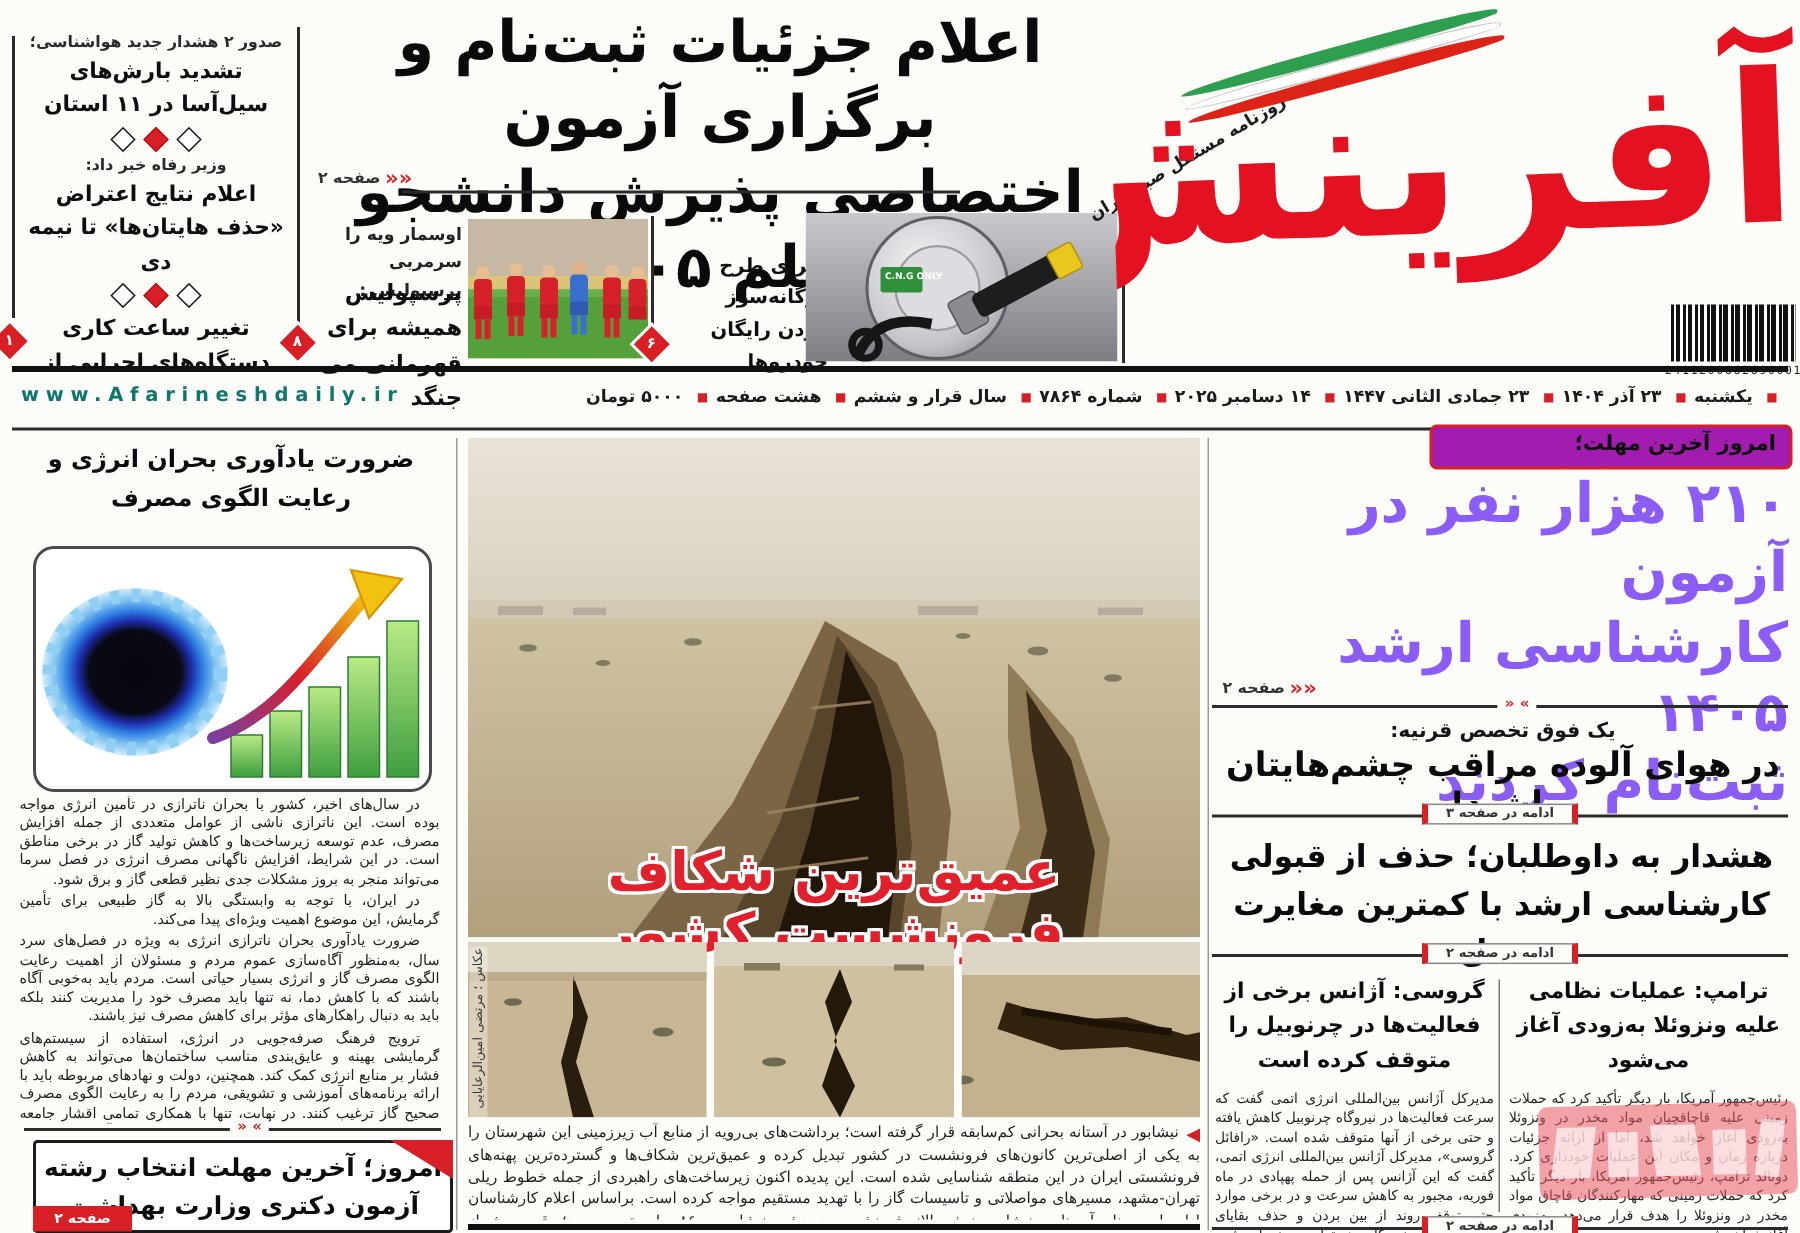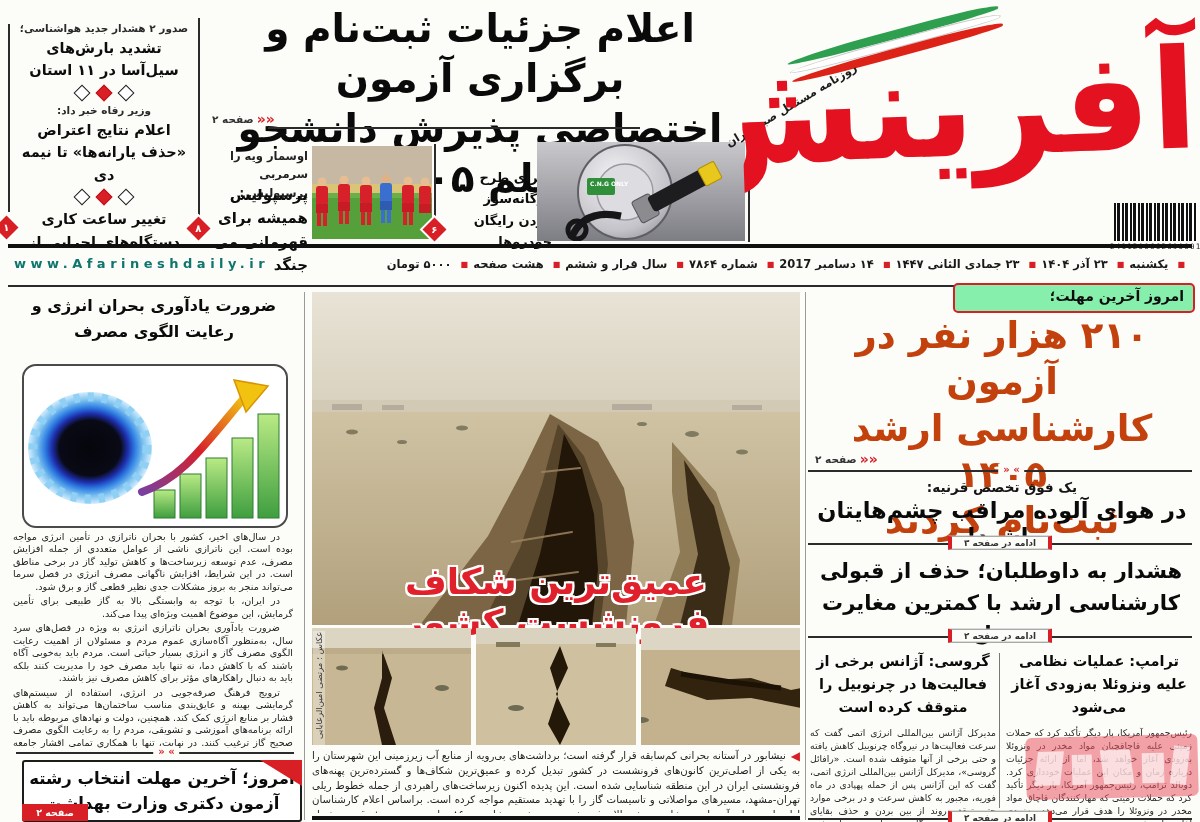--- a/index.html
+++ b/index.html
@@ -73,25 +73,25 @@
                              -2px -2px 0 #fff,2px 2px 0 #fff,-2px 2px 0 #fff,2px -2px 0 #fff;}
   .smallrow{left:312px;top:628px;width:488px;height:117px;display:flex;gap:5px;}
   .smallrow .sp{flex:1;overflow:hidden;}
   .credit{left:313px;top:631px;height:112px;writing-mode:vertical-rl;transform:rotate(180deg);
           font-size:8.5px;color:#3b3b3b;background:rgba(255,255,255,.35);padding:1px;}
   .caption{left:312px;top:749px;width:488px;max-height:64px;overflow:hidden;font-size:10.2px;
            line-height:1.45;text-align:justify;color:#1e1e1e;}
   .cap-arrow{float:right;color:#d81f26;font-size:12px;margin-left:5px;line-height:1.2;}
   
   .kicker-box{left:953px;top:283px;width:238px;height:26px;border:2px solid #d81f26;border-radius:5px;
-              background:#86efac;}
+              background:#a21caf;}
   .kicker-box span{display:block;text-align:right;padding-right:9px;font-size:14px;font-weight:bold;
                    line-height:23px;color:#0d0d0d;}
-  .rlead{left:812px;top:313px;width:380px;text-align:center;font-size:37px;font-weight:bold;
-         line-height:1.25;color:#c2410c;}
+  .rlead{left:812px;top:313px;width:380px;text-align:right;font-size:37px;font-weight:bold;
+         line-height:1.25;color:#8b5cf6;}
   .eye-kicker{left:812px;top:479px;width:380px;text-align:center;font-size:13.5px;font-weight:bold;}
   .eye-title{left:812px;top:497px;width:380px;text-align:center;font-size:22.5px;font-weight:bold;color:#0a0a0a;}
   .contline{position:absolute;height:1.5px;background:#2b2b2b;}
   .contbox{position:absolute;transform:translateY(-52%);background:#fcfcf9;border:1px solid #8a8a8a;
            border-left:4px solid #d81f26;border-right:4px solid #d81f26;font-size:8.8px;font-weight:bold;
            color:#333;padding:1px 12px;white-space:nowrap;}
   .warn-title{left:810px;top:556px;width:382px;text-align:center;font-size:21px;font-weight:bold;
               line-height:1.5;color:#0a0a0a;}
   .sub{position:absolute;width:186px;}
   .sub .st{text-align:center;font-size:14.5px;font-weight:bold;line-height:1.6;color:#0b0b0b;margin-bottom:6px;}
@@ -113,21 +113,21 @@
 
   <div class="abs briefs rtl">
     <div class="kicker">صدور ۲ هشدار جدید هواشناسی؛</div>
     <div class="title">تشدید بارش‌های سیل‌آسا در ۱۱ استان</div>
     <div class="dsep">
         <i class="d"></i>
         <i class="d red"></i>
         <i class="d"></i>
       </div>
     <div class="kicker">وزیر رفاه خبر داد:</div>
-    <div class="title">اعلام نتایج اعتراض «حذف یارانه‌ها» تا نیمه دی</div>
+    <div class="title">اعلام نتایج اعتراض «حذف هایتان‌ها» تا نیمه دی</div>
     <div class="dsep">
         <i class="d"></i>
         <i class="d red"></i>
         <i class="d"></i>
       </div>
     <div class="title">تغییر ساعت کاری دستگاه‌های اجرایی از اول دی‌ماه</div>
   </div>
 
   <div class="vrule" style="left:198px;top:18px;height:198px;"></div>
   <div class="badge" style="left:190px;top:220px;">
@@ -244,21 +244,21 @@
   <div class="abs barcode"></div>
   <div class="abs barcode-num">2411200662690001</div>
 
   <div class="abs thick" style="left:8px;top:244px;width:1184px;"></div>
   <div class="abs website">www.Afarineshdaily.ir</div>
   <div class="abs datebar rtl">
     <span class="sq">■</span>
     <span>یکشنبه</span><span class="sq">■</span>
     <span>۲۳ آذر ۱۴۰۴</span><span class="sq">■</span>
     <span>۲۳ جمادی الثانی ۱۴۴۷</span><span class="sq">■</span>
-    <span>۱۴ دسامبر 2017</span><span class="sq">■</span>
+    <span>۱۴ دسامبر ۲۰۲۵</span><span class="sq">■</span>
     <span>شماره ۷۸۶۴</span><span class="sq">■</span>
     <span>سال قرار و ششم</span><span class="sq">■</span>
     <span>هشت صفحه</span><span class="sq">■</span>
     <span>۵۰۰۰ تومان</span>
   </div>
   <div class="hrule" style="left:8px;top:285px;width:1184px;"></div>
 
   <div class="abs colline" style="left:304px;"></div>
   <div class="abs colline" style="left:805px;"></div>
 

